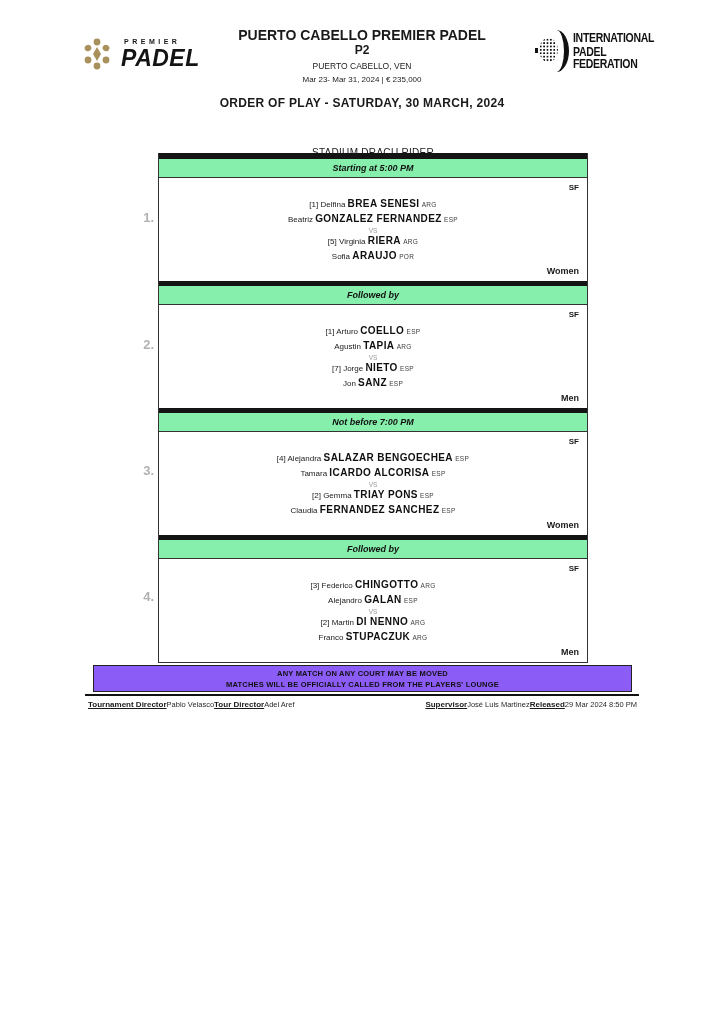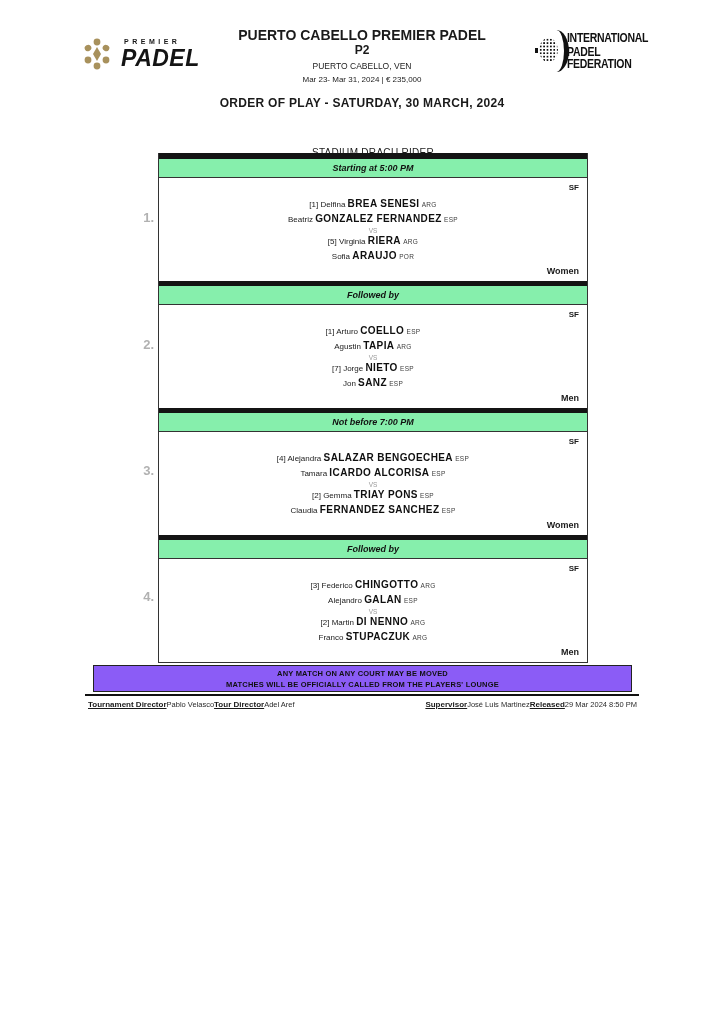--- a/index.html
+++ b/index.html
@@ -16,21 +16,21 @@
   .hdr-left{position:absolute;left:80px;top:36px;display:flex;align-items:center;gap:7px;}
   .pp-icon{width:34px;height:36px;}
   .pp-text{display:flex;flex-direction:column;line-height:1;}
   .pp-premier{font-size:7px;font-weight:bold;letter-spacing:3.5px;color:#181818;margin-left:3px;}
   .pp-padel{font-size:23px;font-weight:800;font-style:italic;letter-spacing:.5px;color:#141414;margin-top:2px;}
   .hdr-center{position:absolute;left:162px;top:28px;width:400px;text-align:center;}
   .t-title{font-size:14px;font-weight:bold;line-height:15px;}
   .t-cat{font-size:12px;font-weight:bold;line-height:14px;}
   .t-loc{font-size:8.5px;margin-top:4px;color:#222;}
   .t-dates{font-size:8px;margin-top:4px;color:#222;}
-  .hdr-right{position:absolute;left:537px;top:30px;display:flex;align-items:center;}
+  .hdr-right{position:absolute;left:537px;top:30px;display:flex;align-items:center;gap:6px;}
   .ipf-icon{position:relative;width:30px;height:42px;}
   .ipf-ball{position:absolute;left:2px;top:8px;width:19px;height:24px;border-radius:50%;
     background-image:radial-gradient(#111 0.9px, transparent 1.1px);background-size:3.4px 3.4px;}
   .ipf-arc{position:absolute;left:7px;top:0px;width:20px;height:42px;border:0;border-right:5px solid #111;border-radius:50%;}
   .ipf-notch{position:absolute;left:-2px;top:18px;width:3px;height:5px;background:#111;}
   .ipf-text{font-size:10.5px;font-weight:bold;line-height:11.5px;letter-spacing:-0.3px;color:#111;transform:scaleY(1.15);transform-origin:left center;}
   .oop-title{position:absolute;left:0;top:96px;width:724px;text-align:center;font-size:12px;font-weight:bold;letter-spacing:.3px;}
   
   .court-name{position:absolute;left:158px;top:147px;width:430px;text-align:center;font-size:10px;font-weight:normal;letter-spacing:.3px;}
   .court-box{position:absolute;left:158px;top:153px;width:430px;border-left:1px solid #333;border-right:1px solid #333;border-bottom:1px solid #333;box-sizing:border-box;}

